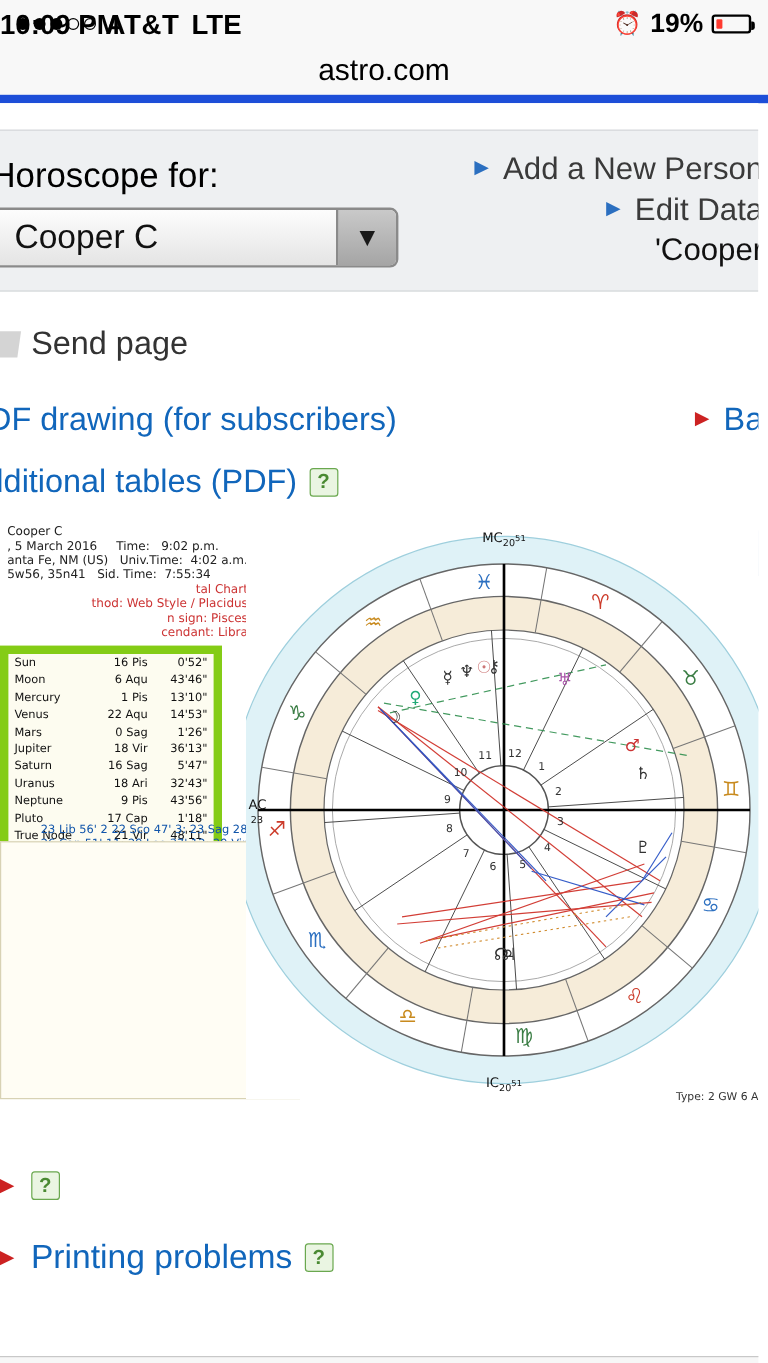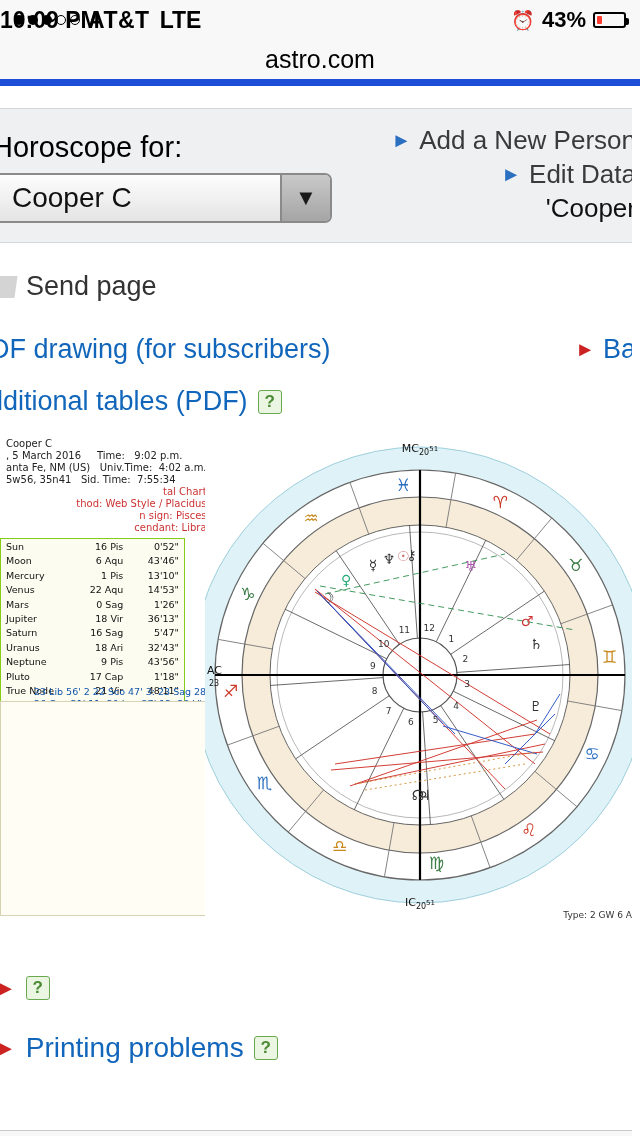--- a/index.html
+++ b/index.html
@@ -149,21 +149,21 @@
     border-radius: 4px;
     display: flex; flex-direction: column; align-items: center; justify-content: center;
   }
   .astro-logo .l1 { font-size: 15px; font-weight: bold; color: #1a3f7a; letter-spacing: 1px; }
   .astro-logo .l2 { font-size: 10px; color: #2a5fa6; }
   .sun-glyph { position: absolute; left: 6px; top: 4px; color: #f0a500; font-size: 18px; }
 
   .planet-table {
     position: absolute; left: 0; top: 112px;
     width: 185px;
-    border: 1px solid #84cc16; background: #fdfcf0;
+    border: 7px solid #84cc16; background: #fdfcf0;
     font-size: 9.5px; line-height: 12.4px; color: #111;
     font-family: "DejaVu Sans", sans-serif;
   }
   .planet-table tr td { padding: 0 3px; white-space: nowrap; }
   .planet-table td.name { width: 64px; }
   .planet-table td.val { text-align: right; }
   .angles-row {
     position: absolute; left: 0; top: 260px; width: 222px;
     font-size: 9.5px; color: #1155aa; line-height: 12px;
     font-family: "DejaVu Sans", sans-serif;
@@ -213,21 +213,21 @@
       <span class="dot"></span>
       <span class="dot"></span>
     <span class="dot empty"></span>
       <span class="dot empty"></span>
   </div>
   <span class="carrier">AT&amp;T</span>
   <span class="lte">LTE</span>
   <span class="clock">10:09 PM</span>
   <div class="status-right">
     <span class="alarm-icon">⏰</span>
-    <span class="battery-pct">43%</span>
+    <span class="battery-pct">19%</span>
     <span class="battery">
         <span class="battery-fill"></span>
       </span>
   </div>
 </div>
 
 <div class="urlbar">
   <span>astro.com</span>
 </div>
 

